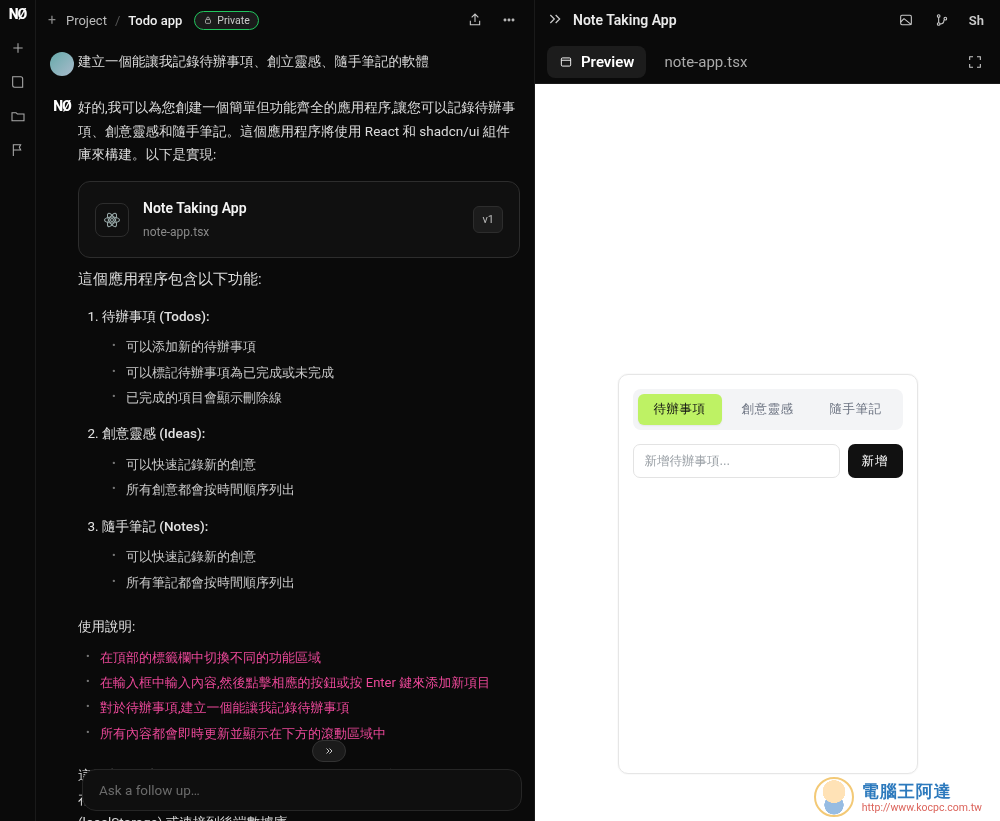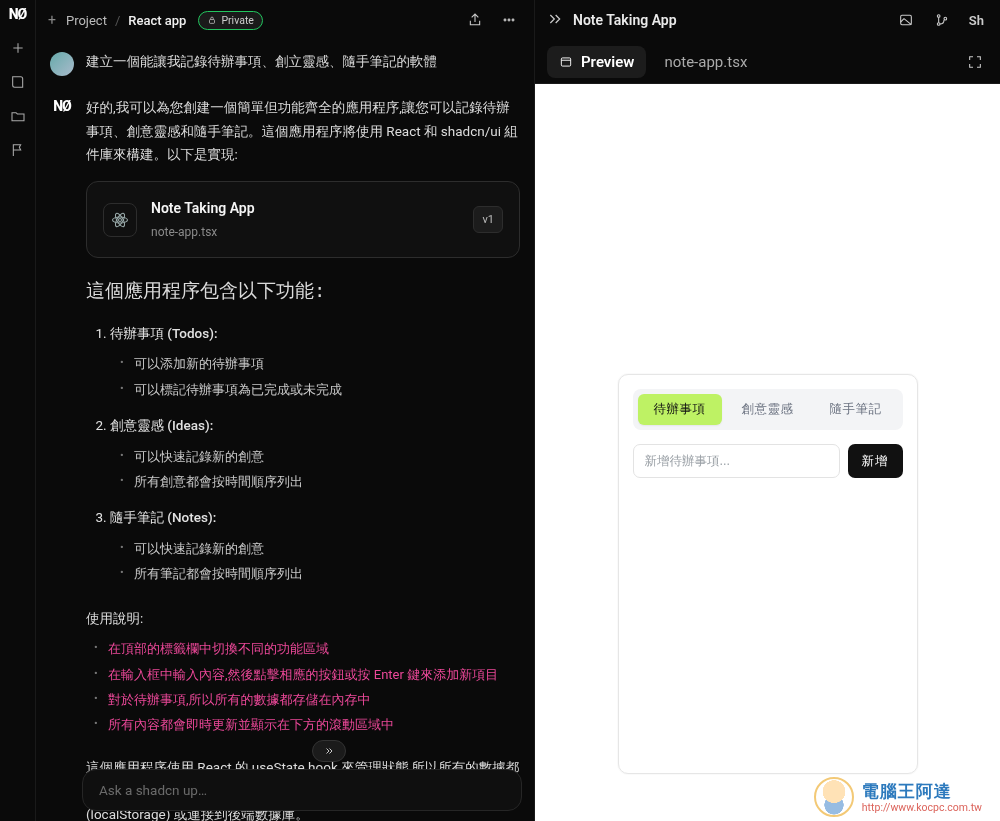--- a/index.html
+++ b/index.html
@@ -52,21 +52,21 @@
     display:inline-flex; align-items:center; gap:4px;
     background:#1a1a1a; border:1px solid #22c55e;
     border-radius: 10px; padding: 2px 8px; font-size:10.5px; color:#ccc;
     margin-left:4px;
   }
   .badge-priv svg{width:10px;height:10px;stroke:#ccc;fill:none;stroke-width:1.8;}
   .topbar .spacer { flex:1; }
   .icbtn { width:26px;height:26px;display:flex;align-items:center;justify-content:center;color:#ccc;cursor:pointer;border-radius:6px;}
   .icbtn svg{width:16px;height:16px;stroke:#ccc;fill:none;stroke-width:1.6;}
   .chat { flex:1; overflow:hidden; padding: 0 10px 0 10px;}
-  .row { display:flex; gap:12px; padding: 10px 4px; }
+  .row { display:flex; gap:4px; padding: 10px 4px; }
   .avatar {
     width:24px;height:24px;border-radius:50%;
     background: linear-gradient(135deg,#6aa,#abc); flex:0 0 24px; margin-top:2px;
   }
   .v0logo {
     width:24px; flex:0 0 24px; text-align:center; font-weight:800; font-size:14px;
     color:#fff; letter-spacing:-1px; margin-top:2px;
   }
   .msg { flex:1; font-size:13.5px; line-height:1.75; color:#dcdcdc;}
   .msg p { margin-bottom: 6px; }
@@ -83,21 +83,21 @@
     display:flex;align-items:center;justify-content:center;
   }
   .card .cicon svg{width:18px;height:18px;stroke:#9aa;fill:none;stroke-width:1.4;}
   .card .cbody{flex:1;}
   .card .ctitle{font-size:14px;font-weight:600;color:#f5f5f5;}
   .card .csub{font-size:12px;color:#8a8a8a;margin-top:2px;}
   .vchip{
     font-size:11px;color:#bbb;background:#1c1c1c;border:1px solid #2d2d2d;
     padding:3px 8px;border-radius:6px;
   }
-  .section-h { margin-top:18px; margin-bottom:4px; font-size:19px; color:#dcdcdc;font-family:Liberation Mono, monospace;}
+  .section-h { margin-top:8px; margin-bottom:4px; font-size:15px; color:#dcdcdc;}
   ol.feat { margin-left: 10px; padding-left: 14px; }
   ol.feat > li { margin-top: 12px; color:#e2e2e2;}
   ol.feat > li > span { font-weight:500;}
   ul.sub { list-style: none; margin-top:6px; padding-left: 10px;}
   ul.sub li { color:#c9c9c9; font-size:13px; line-height:1.95; position:relative; padding-left:14px;}
   ul.sub li::before{content:"•"; position:absolute; left:0; color:#777; font-size:11px; top:1px;}
   ul.usage { list-style:none; margin-top:6px; padding-left:2px;}
   ul.usage li{ color:#ec4899; font-size:13px; line-height:1.95; position:relative; padding-left:20px;}
   ul.usage li::before{content:"•"; position:absolute; left:6px; color:#777; font-size:11px; top:1px;}
   .usage-h { margin-top:20px; margin-bottom:6px; font-size:13.5px; color:#dcdcdc;}
@@ -207,21 +207,21 @@
           <path d="M5 21V4h11l-2 4 2 4H5"></path>
         </svg>
       </div>
   </div>
 
   <div class="left">
     <div class="topbar">
       <span class="plus">+</span>
       <span class="crumb">Project</span>
       <span class="slash">/</span>
-      <span class="title">React app</span>
+      <span class="title">Todo app</span>
       <span class="badge-priv">
         <svg viewBox="0 0 24 24">
             <rect x="6" y="11" width="12" height="9" rx="2"></rect>
             <path d="M9 11V8a3 3 0 0 1 6 0v3"></path>
           </svg>
         <span>Private</span>
       </span>
       <span class="spacer"></span>
       <span class="icbtn">
           <svg viewBox="0 0 24 24">
@@ -266,20 +266,21 @@
           </div>
 
           <p class="section-h">這個應用程序包含以下功能:</p>
 
           <ol class="feat">
             <li>
               <span>待辦事項 (Todos):</span>
               <ul class="sub">
                 <li>可以添加新的待辦事項</li>
                 <li>可以標記待辦事項為已完成或未完成</li>
+                <li>已完成的項目會顯示刪除線</li>
               </ul>
             </li>
             <li>
               <span>創意靈感 (Ideas):</span>
               <ul class="sub">
                 <li>可以快速記錄新的創意</li>
                 <li>所有創意都會按時間順序列出</li>
               </ul>
             </li>
             <li>
@@ -288,37 +289,37 @@
                 <li>可以快速記錄新的創意</li>
                 <li>所有筆記都會按時間順序列出</li>
               </ul>
             </li>
           </ol>
 
           <p class="usage-h">使用說明:</p>
           <ul class="usage">
             <li>在頂部的標籤欄中切換不同的功能區域</li>
             <li>在輸入框中輸入內容,然後點擊相應的按鈕或按 Enter 鍵來添加新項目</li>
-            <li>對於待辦事項,所以所有的數據都存儲在內存中</li>
+            <li>對於待辦事項,建立一個能讓我記錄待辦事項</li>
             <li>所有內容都會即時更新並顯示在下方的滾動區域中</li>
           </ul>
 
           <p class="para2">這個應用程序使用 React 的 useState hook 來管理狀態,所以所有的數據都存儲在內存中。如果您需要持久化存儲,可能需要考慮添加本地存儲 (localStorage) 或連接到後端數據庫。</p>
         </div>
       </div>
     </div>
 
     <div class="resume-pill">
       <svg viewBox="0 0 24 24">
           <path d="M7 17l5-5-5-5"></path>
           <path d="M13 17l5-5-5-5"></path>
         </svg>
     </div>
 
-    <div class="followup">Ask a shadcn up…</div>
+    <div class="followup">Ask a follow up…</div>
   </div>
 
   <div class="right">
     <div class="rtop">
       <span class="chev"><svg viewBox="0 0 24 24">
             <path d="M13 6l6 6-6 6"></path>
             <path d="M5 6l6 6-6 6"></path>
           </svg></span>
       <span class="name">Note Taking App</span>
       <span class="spacer"></span>

